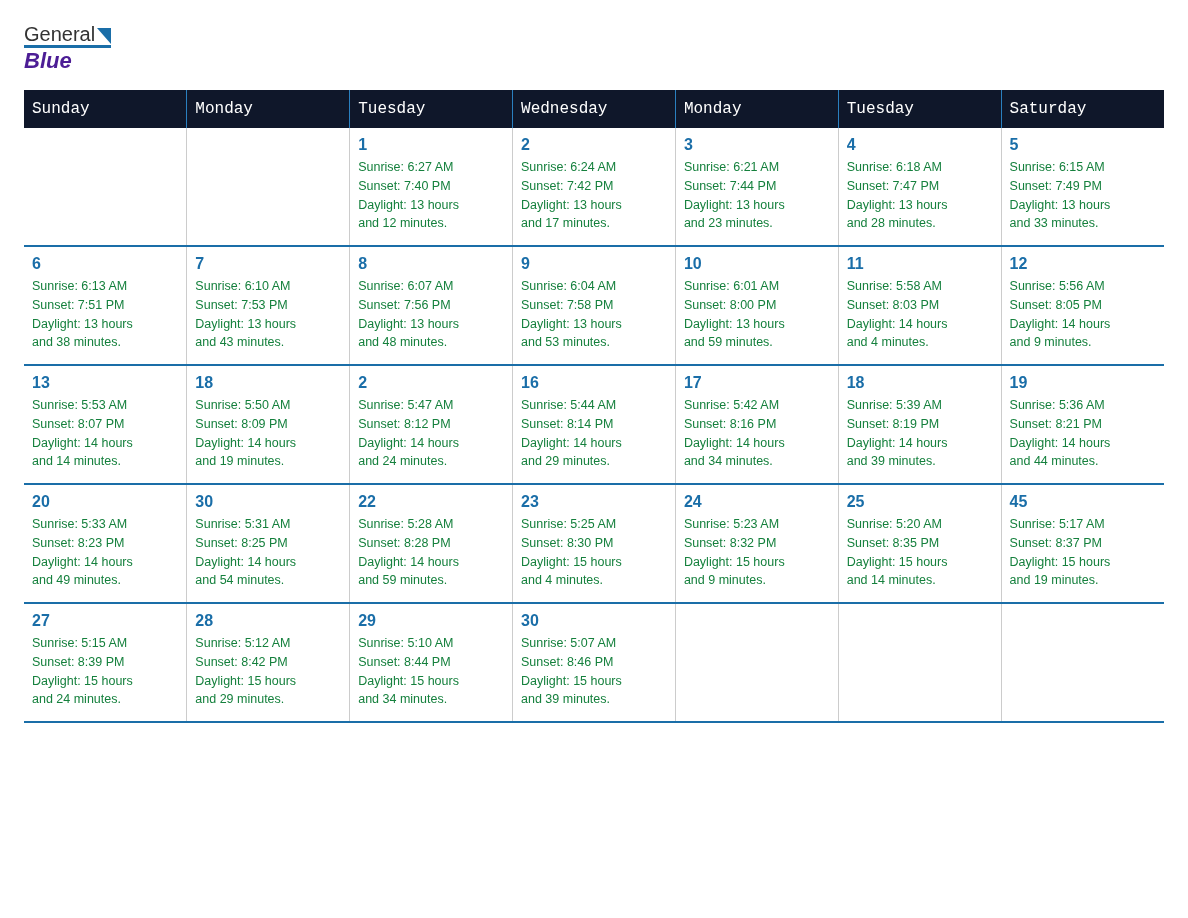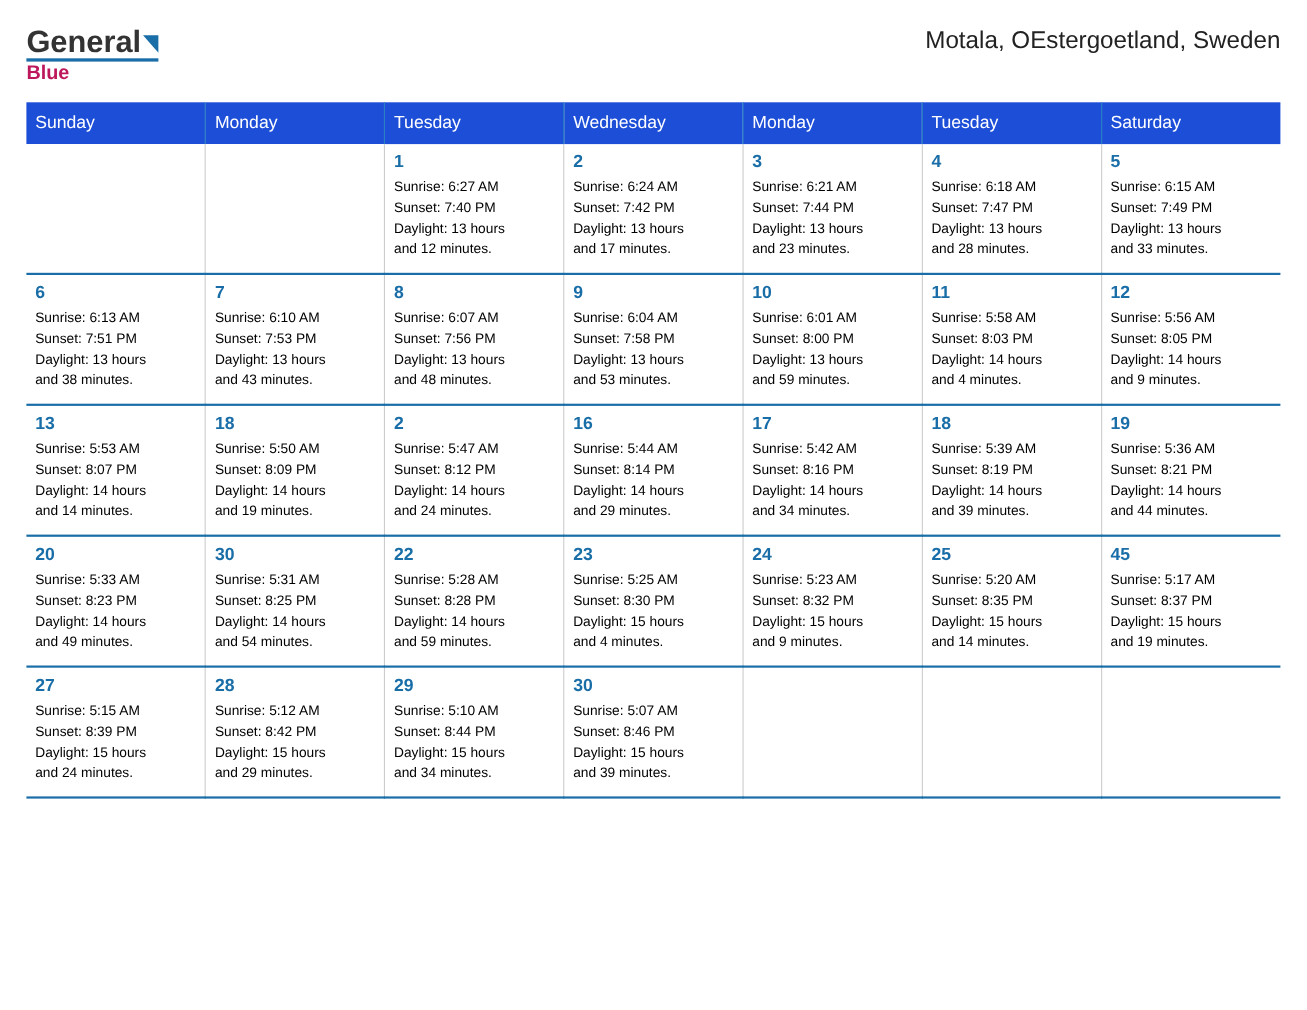--- a/index.html
+++ b/index.html
@@ -15,50 +15,52 @@
       justify-content: space-between;
       align-items: flex-start;
       margin-bottom: 16px;
     }
     .logo {
       display: flex;
       flex-direction: column;
       align-items: flex-start;
     }
     .logo-text {
-      font-size: 28px;
-      font-weight: bold;
+      font-size: 20px;
+      font-weight: normal;
       color: #333;
       line-height: 1;
     }
     .logo-bottom {
-      font-size: 18px;
+      font-size: 22px;
       font-weight: bold;
-      color: #be185d;
+      color: #4c1d95;
+      font-style: italic;
     }
     .title-block {
       text-align: right;
     }
     .title-block h1 {
       font-size: 52px;
       font-weight: normal;
       color: #222;
       line-height: 1.1;
     }
     .title-block h2 {
       font-size: 22px;
       font-weight: normal;
       color: #222;
     }
     .calendar {
       width: 100%;
       border-collapse: collapse;
     }
     .calendar thead tr {
-      background: #1d4ed8;
+      background: #0f172a;
+      font-family: Liberation Mono, monospace;
     }
     .calendar thead th {
       color: #fff;
       padding: 10px 8px;
       text-align: left;
       font-size: 16px;
       font-weight: normal;
       border-right: 1px solid #2a80c0;
     }
     .calendar thead th:last-child { border-right: none; }
@@ -77,38 +79,37 @@
     .calendar tbody td:last-child { border-right: none; }
     .day-number {
       font-size: 16px;
       color: #1a6ea8;
       font-weight: bold;
       margin-bottom: 4px;
       display: block;
     }
     .day-info {
       font-size: 12.5px;
-      color: #000000;
+      color: #15803d;
       line-height: 1.5;
     }
     .empty { background: #fff; }
   </style>
 </head>
 <body>
 
 <div class="header">
   <div class="logo">
     <div style="display:flex;align-items:center;">
       <span class="logo-text">General<span style="display:inline-block;width:0;height:0;border-left:14px solid transparent;border-top:16px solid #1a6ea8;margin-left:2px;vertical-align:middle;"></span></span>
     </div>
     <div style="border-bottom: 3px solid #1a6ea8; width: 100%; margin-top:1px;"></div>
     <span class="logo-bottom">Blue</span>
   </div>
   <div class="title-block">
-    <h2>Motala, OEstergoetland, Sweden</h2>
   </div>
 </div>
 
 <table class="calendar">
   <thead>
     <tr>
     <th>Sunday</th>
         <th>Monday</th>
         <th>Tuesday</th>
         <th>Wednesday</th>

